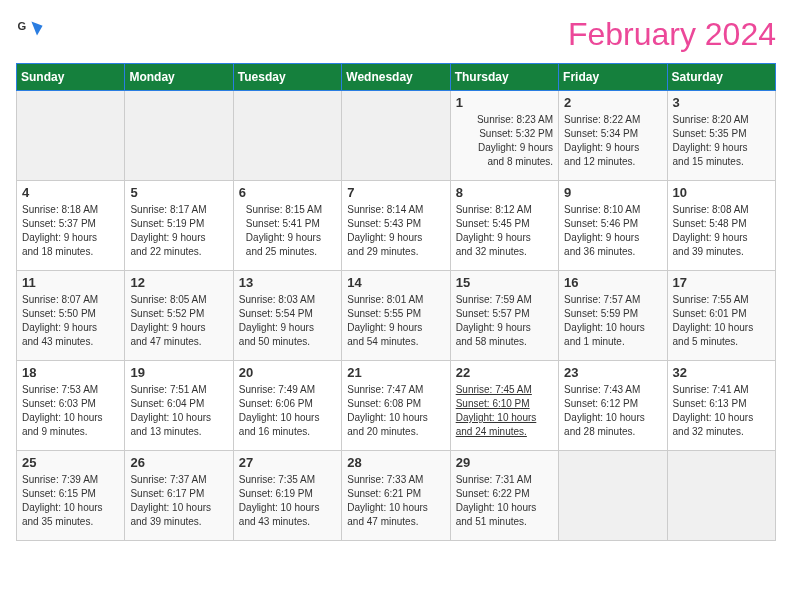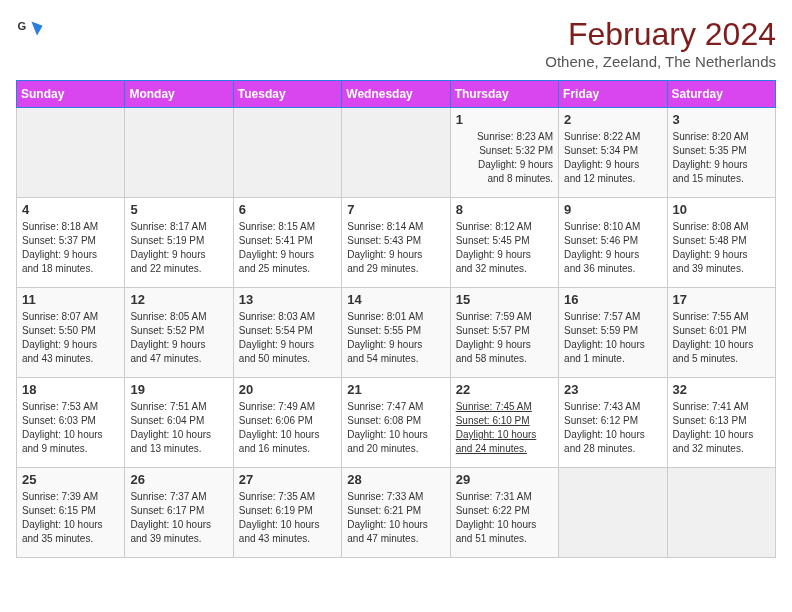--- a/index.html
+++ b/index.html
@@ -33,33 +33,33 @@
     .logo-icon {
       width: 28px;
       height: 28px;
     }
     .title-area {
       text-align: right;
     }
     .month-title {
       font-size: 32px;
       font-weight: normal;
-      color: #7f1d1d;
+      color: #ec4899;
     }
     .subtitle {
       font-size: 15px;
       color: #555;
     }
     table {
       width: 100%;
       border-collapse: collapse;
       table-layout: fixed;
     }
     thead th {
-      background-color: #d946ef;
+      background-color: #15803d;
       color: #fff;
       font-size: 12px;
       font-weight: bold;
       padding: 6px 4px;
       text-align: left;
       border: 1px solid #2a7de1;
     }
     tbody td {
       border: 1px solid #ccc;
       vertical-align: top;
@@ -93,21 +93,20 @@
 
 <div class="header-area">
   <div class="logo">
     <svg class="logo-icon" viewBox="0 0 40 40">
       <text x="2" y="20" font-size="16" fill="#333" font-weight="bold">G</text>
       <polygon points="22,8 38,14 30,28" fill="#2a7de1"></polygon>
     </svg>
   </div>
   <div class="title-area">
     <div class="month-title">February 2024</div>
-    <div class="subtitle">Othene, Zeeland, The Netherlands</div>
   </div>
 </div>
 
 <table>
   <thead>
     <tr id="header-row">
         <th>Sunday</th>
         <th>Monday</th>
         <th>Tuesday</th>
         <th>Wednesday</th>
@@ -154,21 +153,21 @@
         </td>
         <td>
           <span class="day-number">5</span>
           <div class="cell-content" style="white-space: pre-line;">Sunrise: 8:17 AM
 Sunset: 5:19 PM
 Daylight: 9 hours
 and 22 minutes.</div>
         </td>
         <td>
           <span class="day-number">6</span>
-          <div class="cell-content" style="white-space: pre-line;">Sunrise: 8:15 AM
+          <div class="cell-content" style="white-space: pre-line; margin-left: 7px;">Sunrise: 8:15 AM
 Sunset: 5:41 PM
 Daylight: 9 hours
 and 25 minutes.</div>
         </td>
         <td>
           <span class="day-number">7</span>
           <div class="cell-content" style="white-space: pre-line;">Sunrise: 8:14 AM
 Sunset: 5:43 PM
 Daylight: 9 hours
 and 29 minutes.</div>

